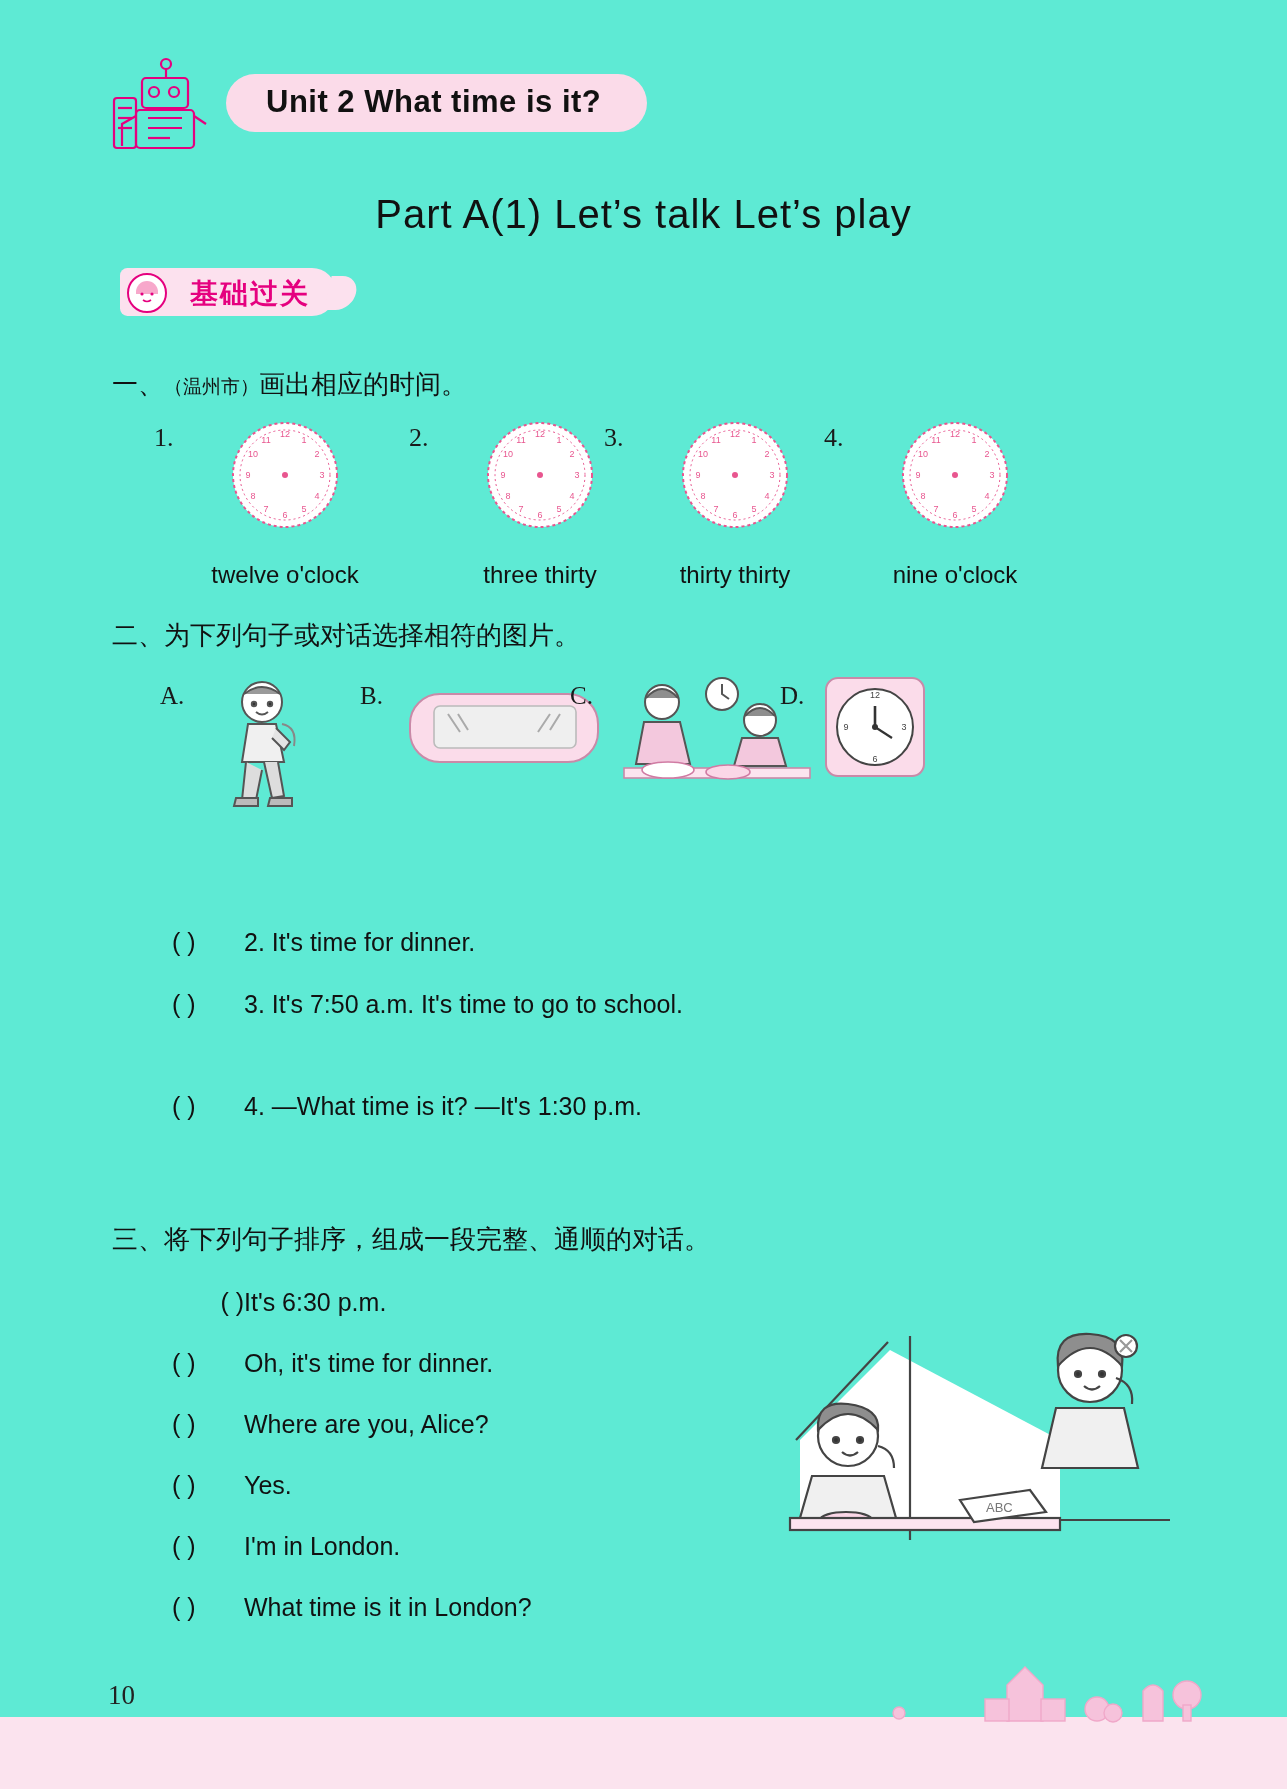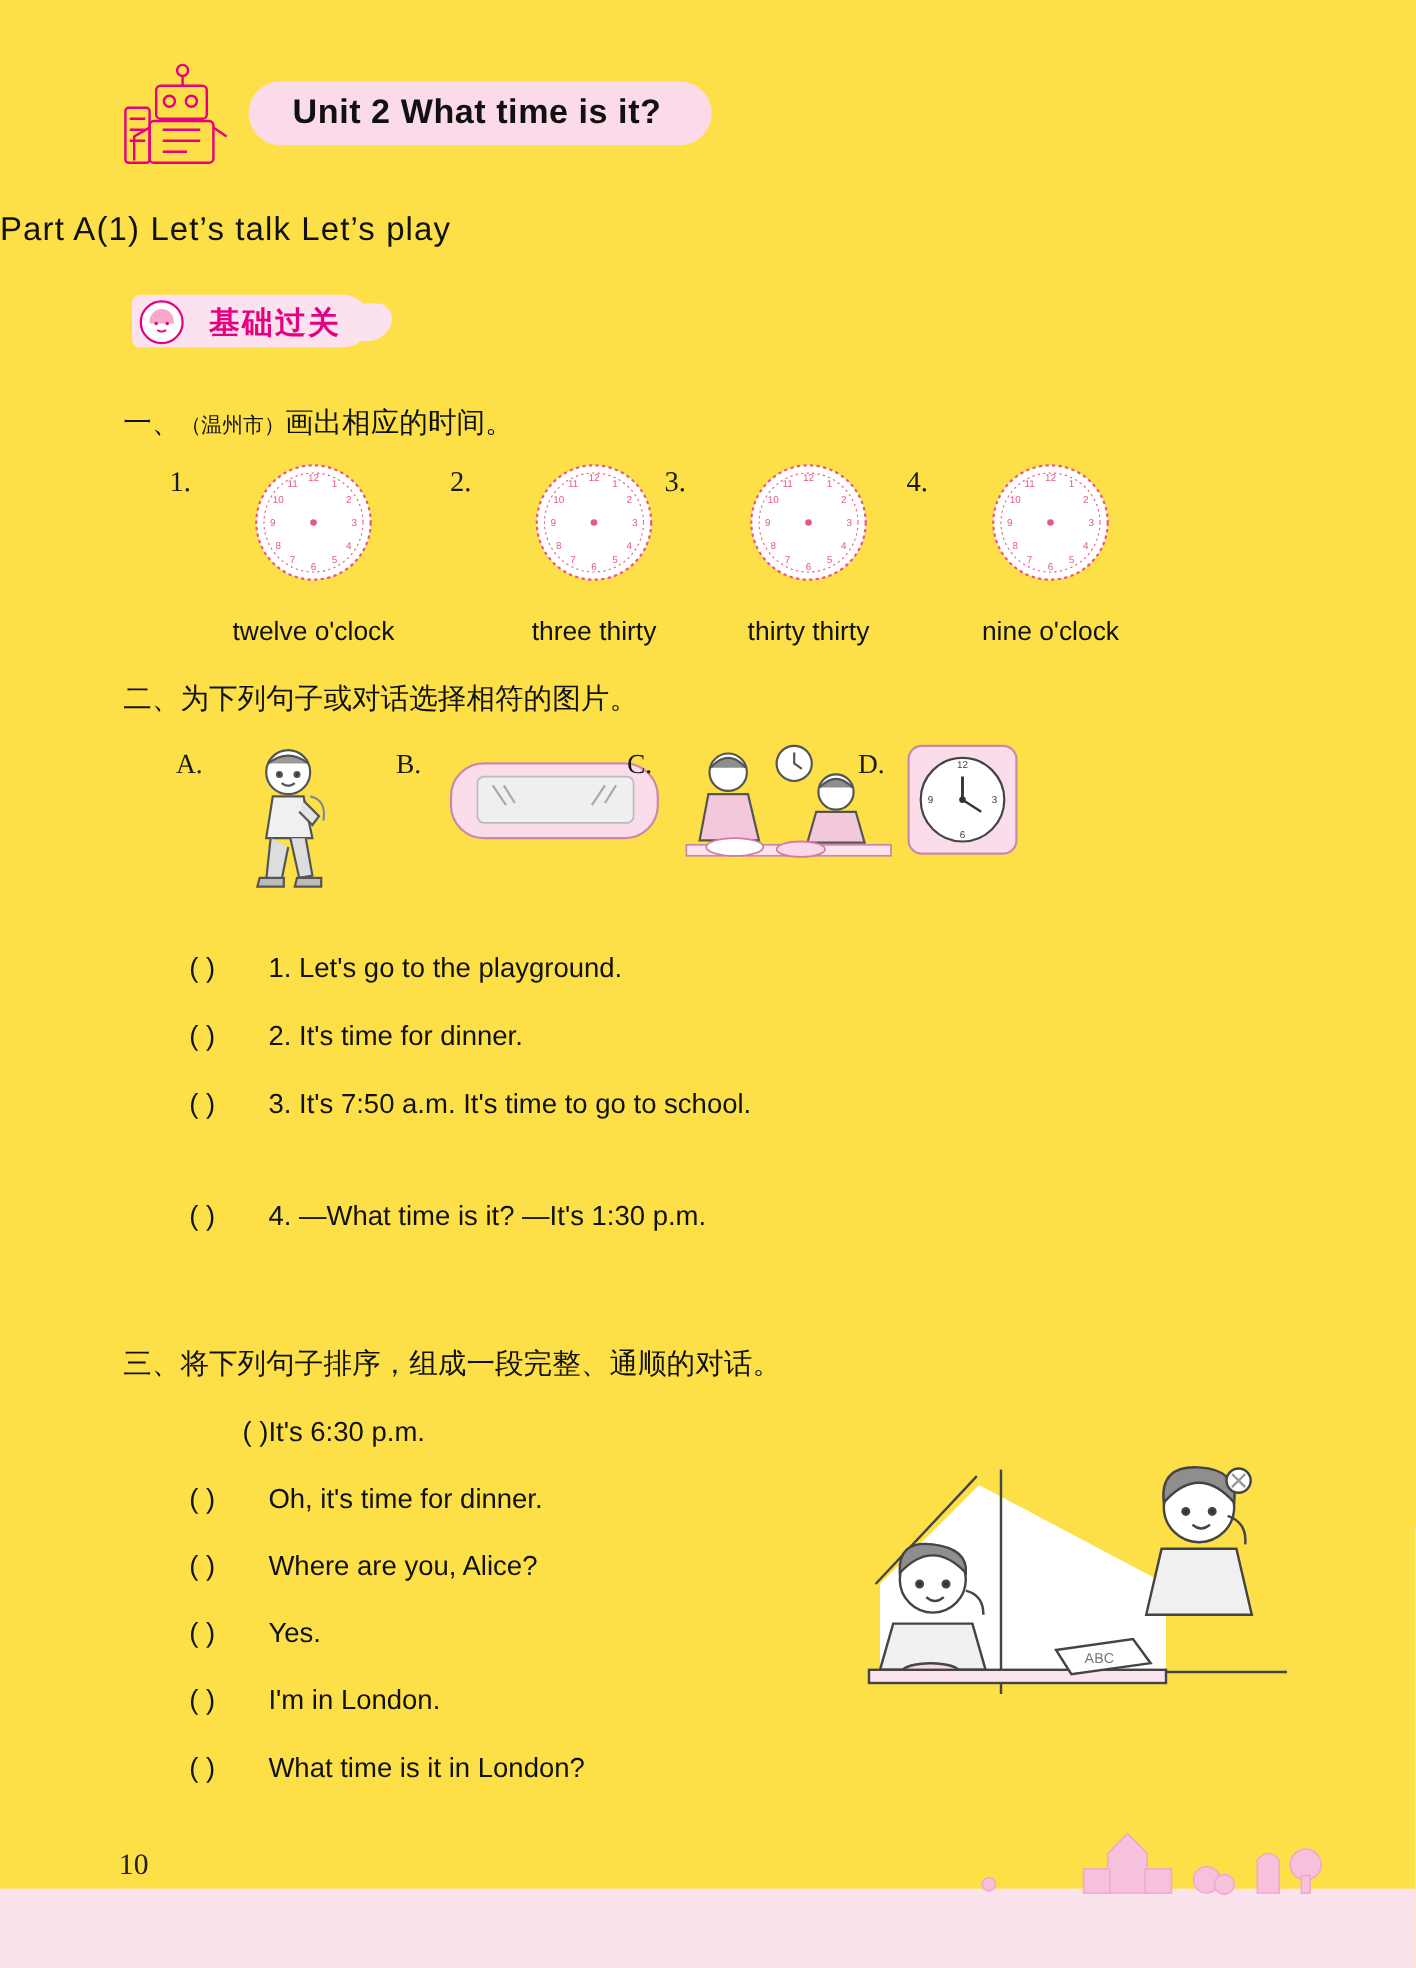--- a/index.html
+++ b/index.html
@@ -11,21 +11,21 @@
     width: 1287px;
     height: 1789px;
     position: relative;
     font-family: "Liberation Sans", sans-serif;
     color: #1a1a1a;
     overflow: hidden;
   }
   .page {
     position: absolute;
     inset: 0;
-    background: #fde047;
+    background: #5eead4;
   }
   
   .footer-band {
     position: absolute;
     left: 0; right: 0; bottom: 0;
     height: 72px;
     background: #fbe3ee;
   }
   .footer-deco {
     position: absolute;
@@ -68,22 +68,22 @@
     font-size: 31px;
     font-weight: bold;
     color: #111;
     letter-spacing: 0.5px;
     white-space: nowrap;
   }
   .part-title {
     position: absolute;
     left: 0; right: 0;
     top: 192px;
-    text-align: left;
-    font-size: 30px;
+    text-align: center;
+    font-size: 40px;
     color: #111;
     letter-spacing: 1px;
   }
 
   
   .section-badge {
     position: absolute;
     left: 120px;
     width: 240px;
     height: 52px;
@@ -454,24 +454,20 @@
               <text x="26" y="58">9</text>
           </g>
           <line x1="55" y1="55" x2="55" y2="34" stroke="#333" stroke-width="2.6"></line>
           <line x1="55" y1="55" x2="72" y2="66" stroke="#333" stroke-width="2.2"></line>
           <circle cx="55" cy="55" r="3" fill="#333"></circle>
         </svg>
       </div>
     </div>
   </div>
 
-  <div class="choice-line" style="top: 866px;">
-    <span class="paren">(        )</span><span>1.</span>
-    <span>Let's go to the playground.</span>
-  </div>
   <div class="choice-line" style="top: 928px;">
     <span class="paren">(        )</span><span>2.</span>
     <span>It's time for dinner.</span>
   </div>
   <div class="choice-line" style="top: 990px;">
     <span class="paren">(        )</span><span>3.</span>
     <span>It's 7:50 a.m. It's time to go to school.</span>
   </div>
   <div class="choice-line" style="top: 1092px;">
     <span class="paren">(        )</span><span>4.</span>

